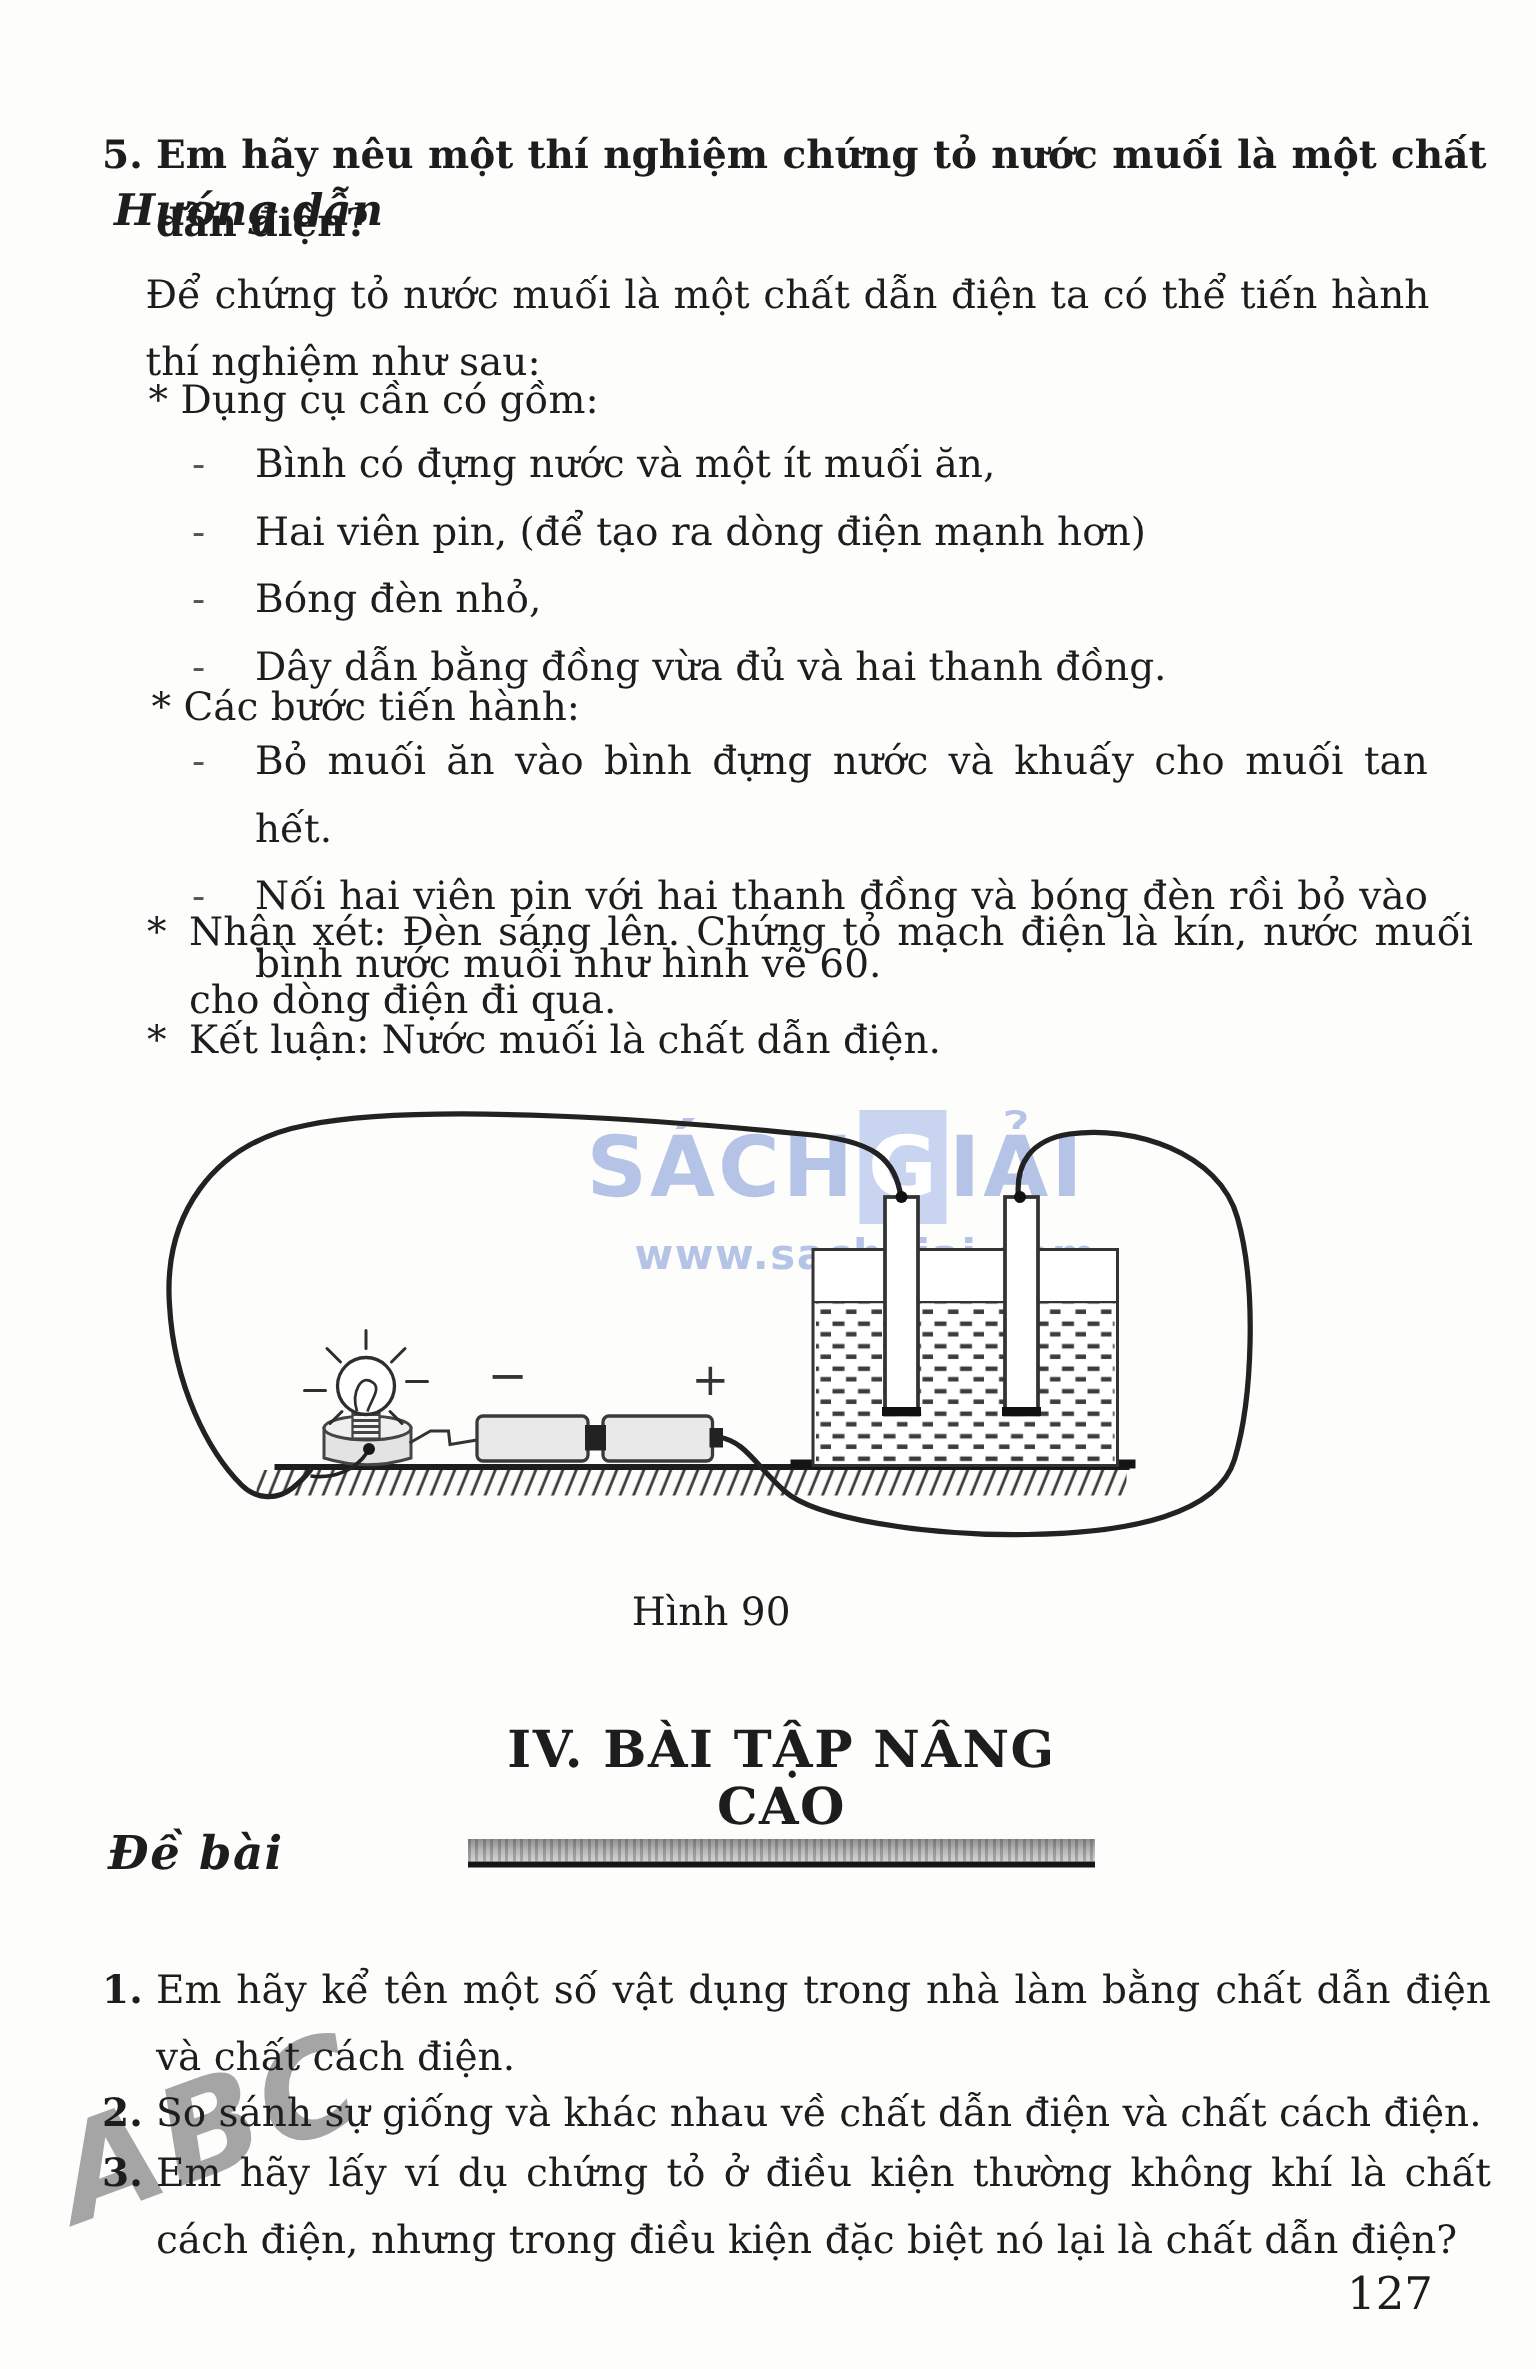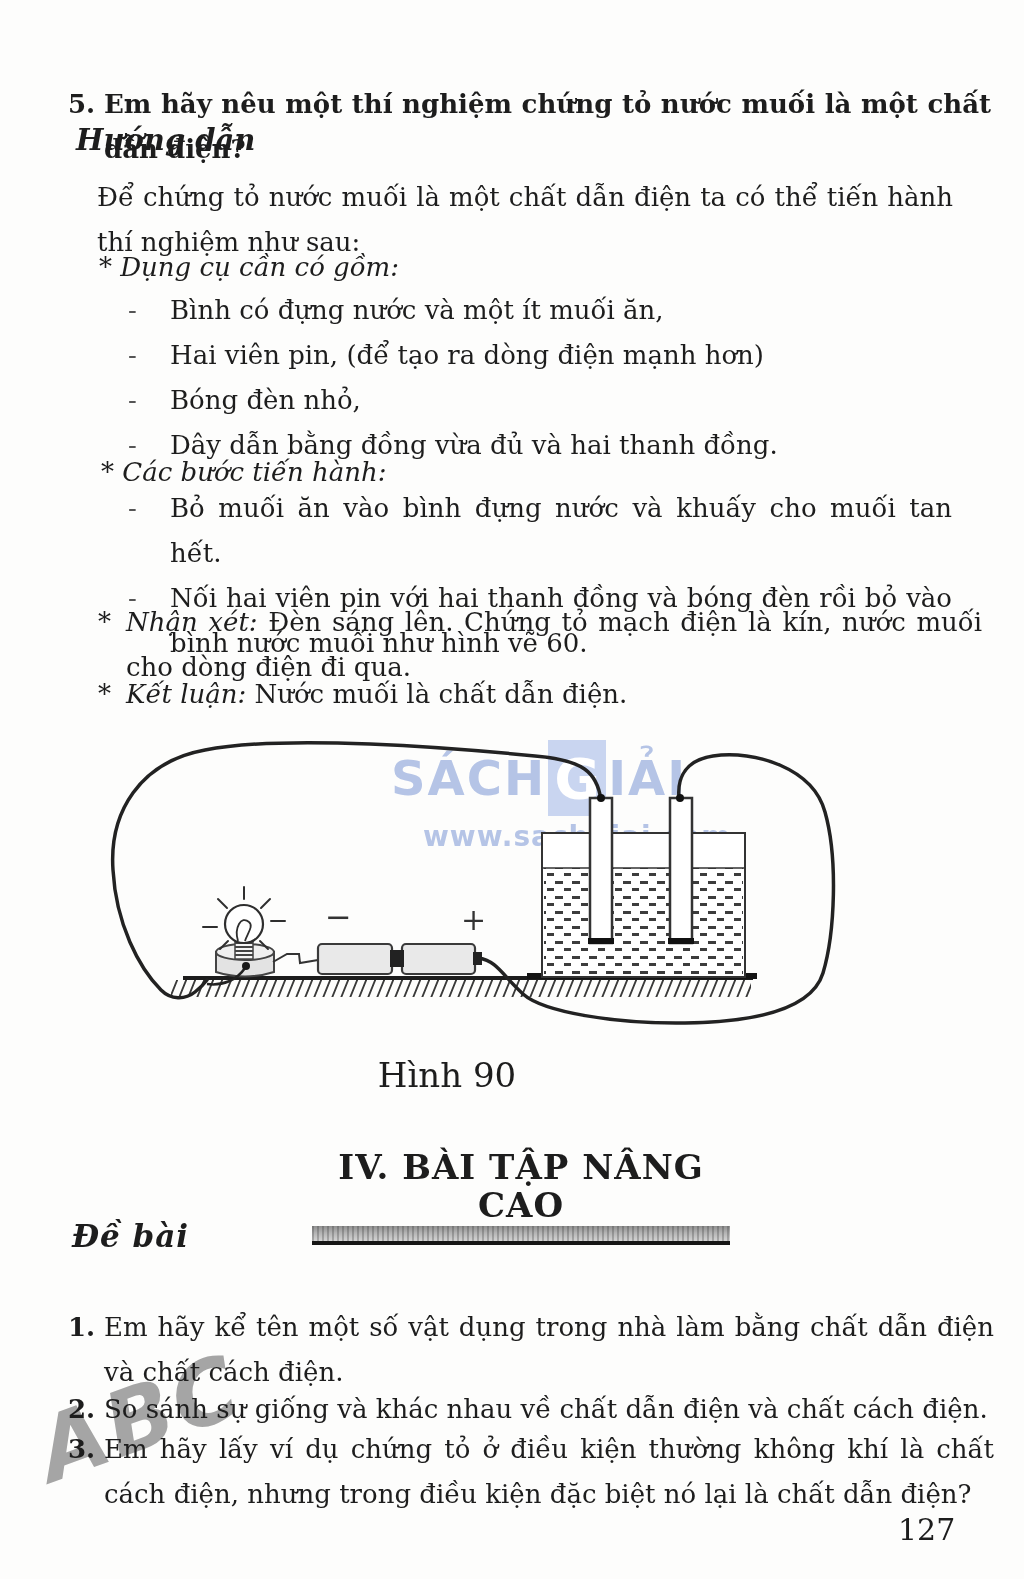--- a/index.html
+++ b/index.html
@@ -4,40 +4,40 @@
 <style>
   html,body{margin:0;padding:0;}
   body{
     width:1024px;height:1579px;position:relative;
     background:#fdfdfc;color:#1d1d1d;
     font-family:"DejaVu Serif","Liberation Serif",serif;
     overflow:hidden;
   }
   .abs{position:absolute;}
   .b{font-weight:bold;}
-  .i{font-style:italic;}
+  .i{}
   .just{text-align:justify;}
   .body-text{font-size:26px;line-height:45px;}
   .hang36{padding-left:36px;text-indent:-36px;margin-top:47px;}
   .hang42{padding-left:42px;text-indent:-42px;}
   .hang28{padding-left:28px;text-indent:-28px;}
   .marker36{display:inline-block;width:36px;text-indent:0;}
   .marker42{display:inline-block;width:42px;text-indent:0;color:#555;}
   .marker28{display:inline-block;width:28px;text-indent:0;}
   .heading-italic{font-size:29px;font-weight:bold;font-style:italic;line-height:36px;}
   .fig-wrap{left:95px;top:728px;width:770px;height:318px;}
   .wm{position:absolute;left:296px;top:12px;display:flex;align-items:center;
       color:#b5c4e6;font-family:"DejaVu Sans","Liberation Sans",sans-serif;font-weight:bold;z-index:1;}
-  .wm-part{font-size:48px;letter-spacing:2px;}
+  .wm-part{font-size:56px;letter-spacing:2px;}
   .wm-g{width:58px;height:76px;background:#c9d5f0;color:#ffffff;font-size:56px;
         display:flex;align-items:center;justify-content:center;margin:0 2px;}
   .wm-url{position:absolute;left:328px;top:92px;font-size:28px;font-weight:bold;
           color:#b5c4e6;font-family:"DejaVu Sans","Liberation Sans",sans-serif;letter-spacing:1px;z-index:1;}
   .fig-svg{position:relative;z-index:2;}
-  .caption{font-size:34px;line-height:34px;text-align:center;}
+  .caption{font-size:26px;line-height:34px;text-align:right;}
   .banner{left:312px;top:1148px;width:418px;}
   .banner-text{font-size:34px;font-weight:bold;text-align:center;line-height:38px;letter-spacing:1px;}
   .banner-bar{height:15px;margin-top:2px;
     background:
       repeating-linear-gradient(90deg, rgba(40,40,40,.25) 0 2px, rgba(255,255,255,0) 2px 5px),
       linear-gradient(180deg,#8f8f8f 0%,#b3b3b3 45%,#d4d4d4 100%);
     border-bottom:4px solid #161616;}
   .debai{font-size:31px;font-weight:bold;font-style:italic;line-height:40px;letter-spacing:1px;}
   .stamp{
     font-family:"DejaVu Sans","Liberation Sans",sans-serif;

